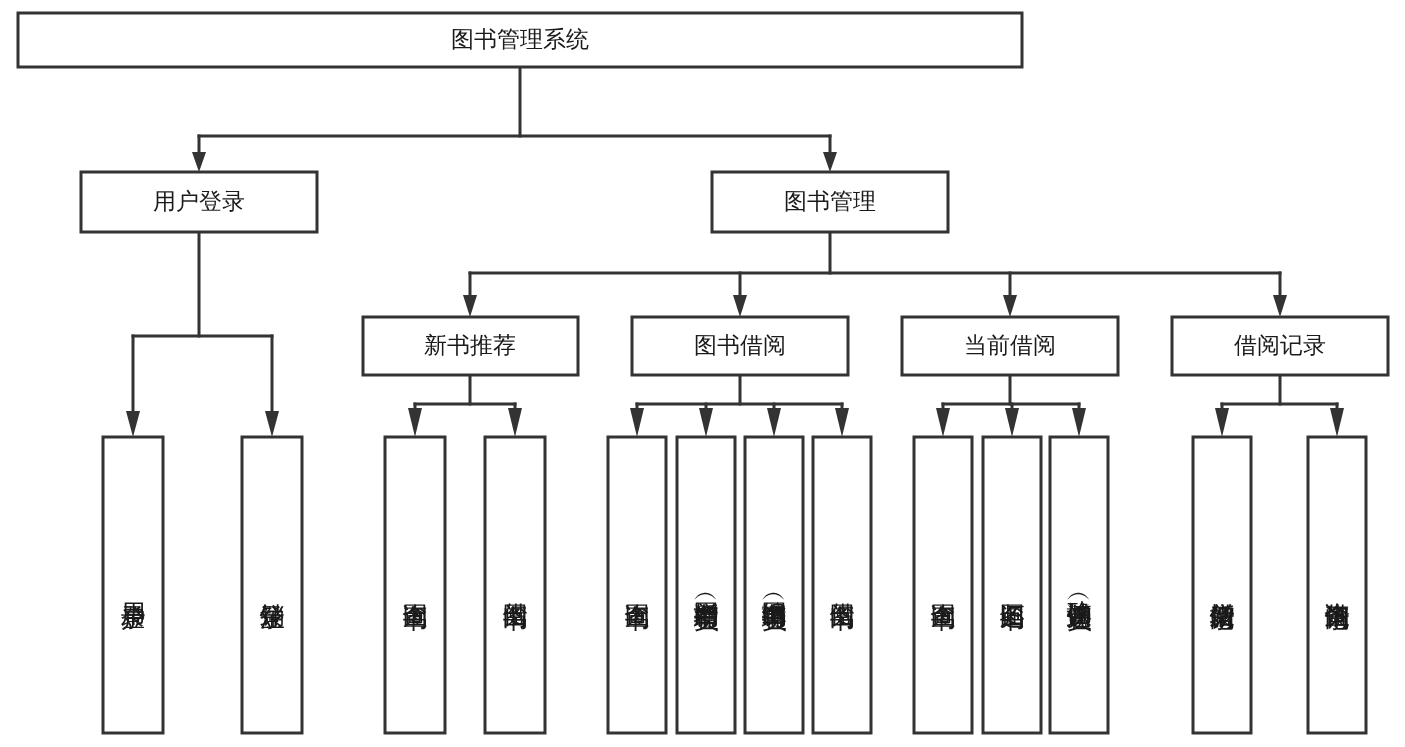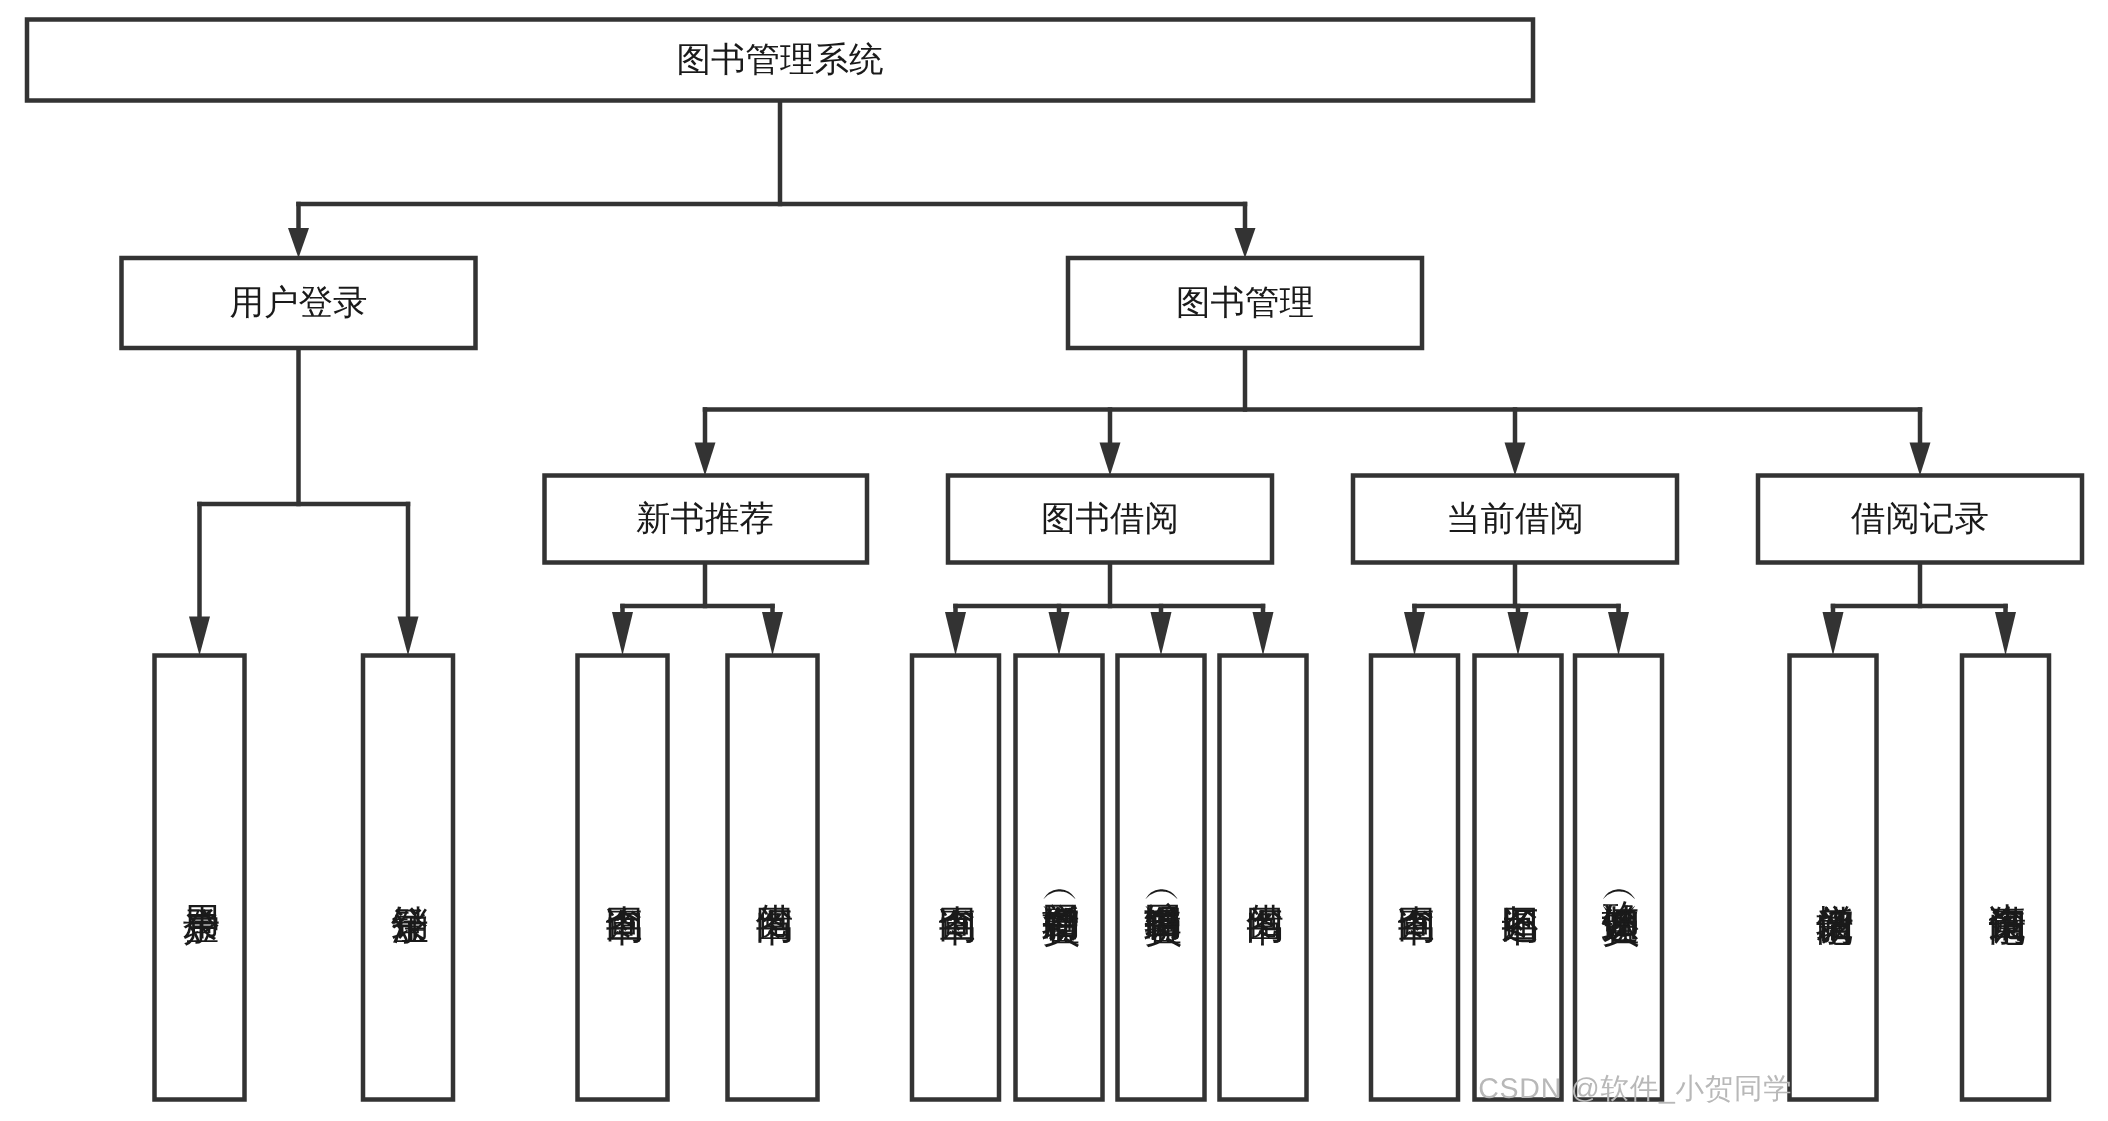--- a/index.html
+++ b/index.html
@@ -192,14 +192,13 @@
   <div class="vlabel" style="left:608px; top:437px; width:58px; height:296px;">查询图书</div>
   <div class="vlabel" style="left:677px; top:437px; width:58px; height:296px;">新增图书（管理员）</div>
   <div class="vlabel" style="left:745px; top:437px; width:58px; height:296px;">编辑图书（管理员）</div>
   <div class="vlabel" style="left:813px; top:437px; width:58px; height:296px;">借阅图书</div>
   <div class="vlabel" style="left:914px; top:437px; width:58px; height:296px;">查询图书</div>
   <div class="vlabel" style="left:983px; top:437px; width:58px; height:296px;">归还图书</div>
   <div class="vlabel" style="left:1050px; top:437px; width:58px; height:296px;">确认归还（管理员）</div>
   <div class="vlabel" style="left:1193px; top:437px; width:58px; height:296px;">新增借阅记录</div>
   <div class="vlabel" style="left:1308px; top:437px; width:58px; height:296px;">查询借阅记录</div>
 
-  <div id="watermark">CSDN @软件_小贺同学</div>
 </div>
 
 </body></html>

